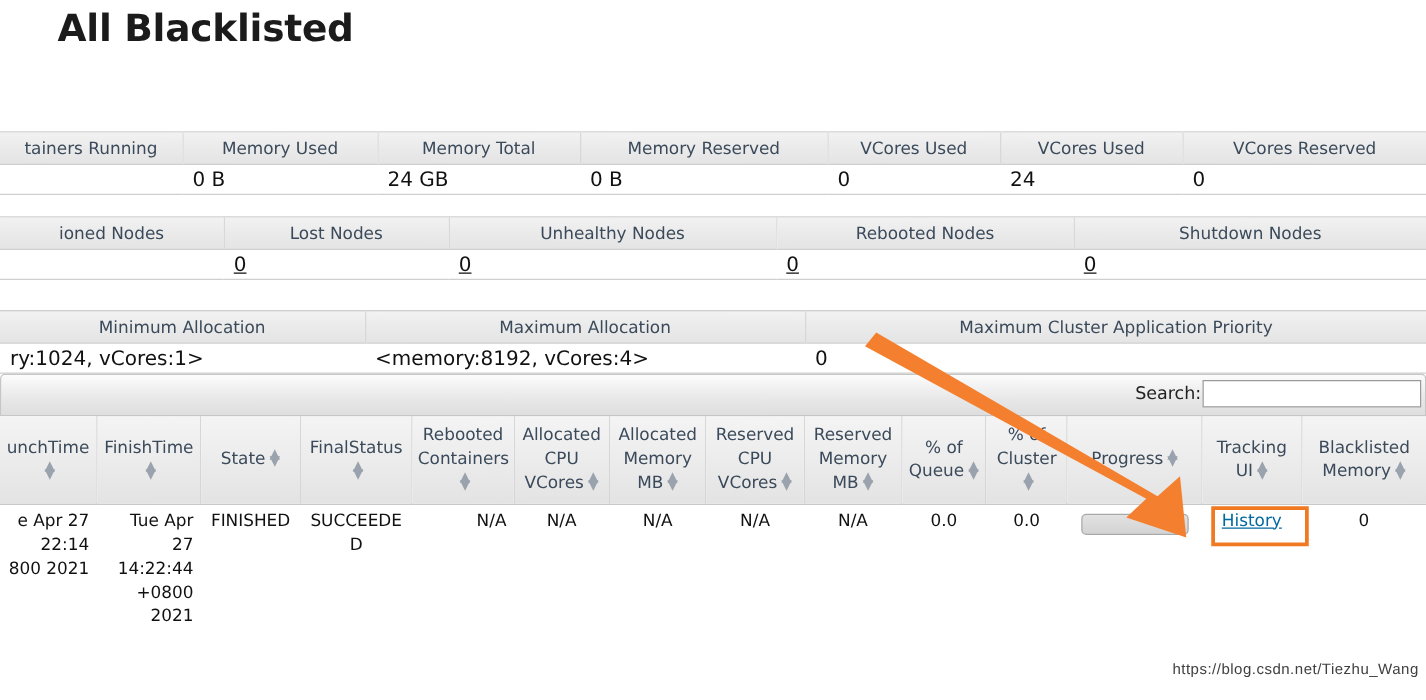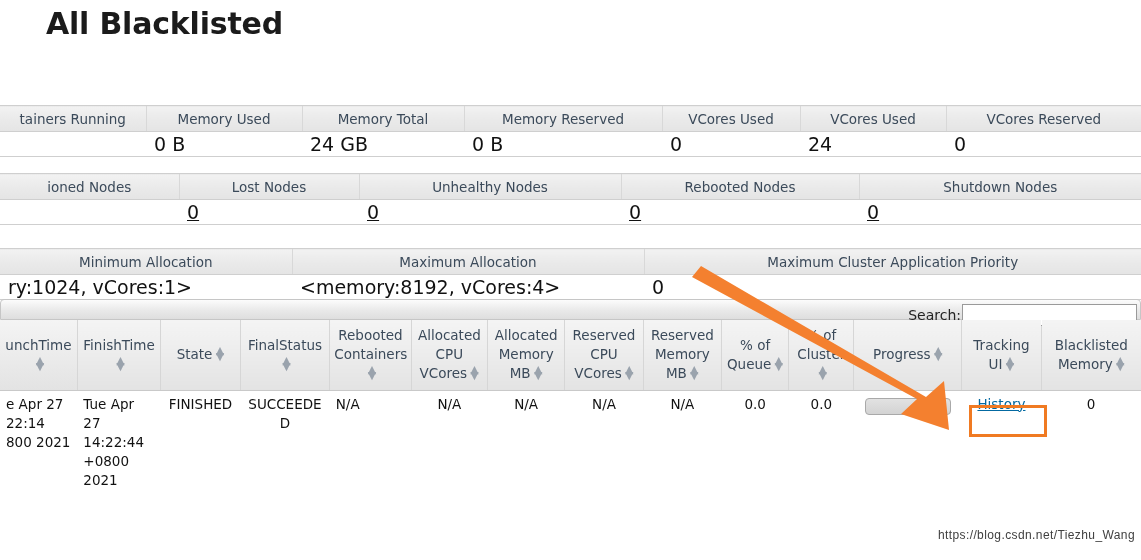--- a/index.html
+++ b/index.html
@@ -49,41 +49,41 @@
     overflow: hidden;
   }
   .metrics-table th:first-child { border-left: none; }
   .metrics-table td {
     border-bottom: 1px solid #cfcfcf;
     height: 24px;
     padding: 1px 8px;
     text-align: left;
     color: #111;
     background: #fff;
-    font-size: 19px;
+    font-size: 16px;
     white-space: nowrap;
   }
   .metrics-table td.link-cell a {
     color: #111;
     text-decoration: underline;
   }
 
   #cluster-metrics { top: 105px; }
   #node-metrics    { top: 173px; padding-left: 10px; }
   #scheduler-metrics { top: 248px; }
 
   
   #apps-panel {
     position: absolute;
     left: 0;
     top: 299px;
     width: 1141px;
   }
   #apps-toolbar {
-    height: 21px;
+    height: 34px;
     background: linear-gradient(to bottom, #fcfcfc 0%, #e9e9e9 55%, #dedede 100%);
     border: 1px solid #c6c6c6;
     border-radius: 4px 4px 0 0;
     position: relative;
   }
   #search-wrap {
     position: absolute;
     right: 3px;
     top: 4px;
     display: flex;
@@ -140,21 +140,21 @@
   #apps-table td {
     vertical-align: top;
     padding: 4px 6px;
     line-height: 19px;
     color: #111;
     background: #fff;
     border: none;
     text-align: center;
     word-wrap: break-word;
   }
-  #apps-table td.left { text-align: left; }
+  #apps-table td.left { text-align: right; }
 
   
   .progress-bar {
     display: inline-block;
     width: 86px;
     height: 17px;
     border: 1px solid #a9a9a9;
     border-radius: 4px;
     background: linear-gradient(to bottom, #e2e2e2 0%, #d3d3d3 100%);
     margin-top: 3px;

